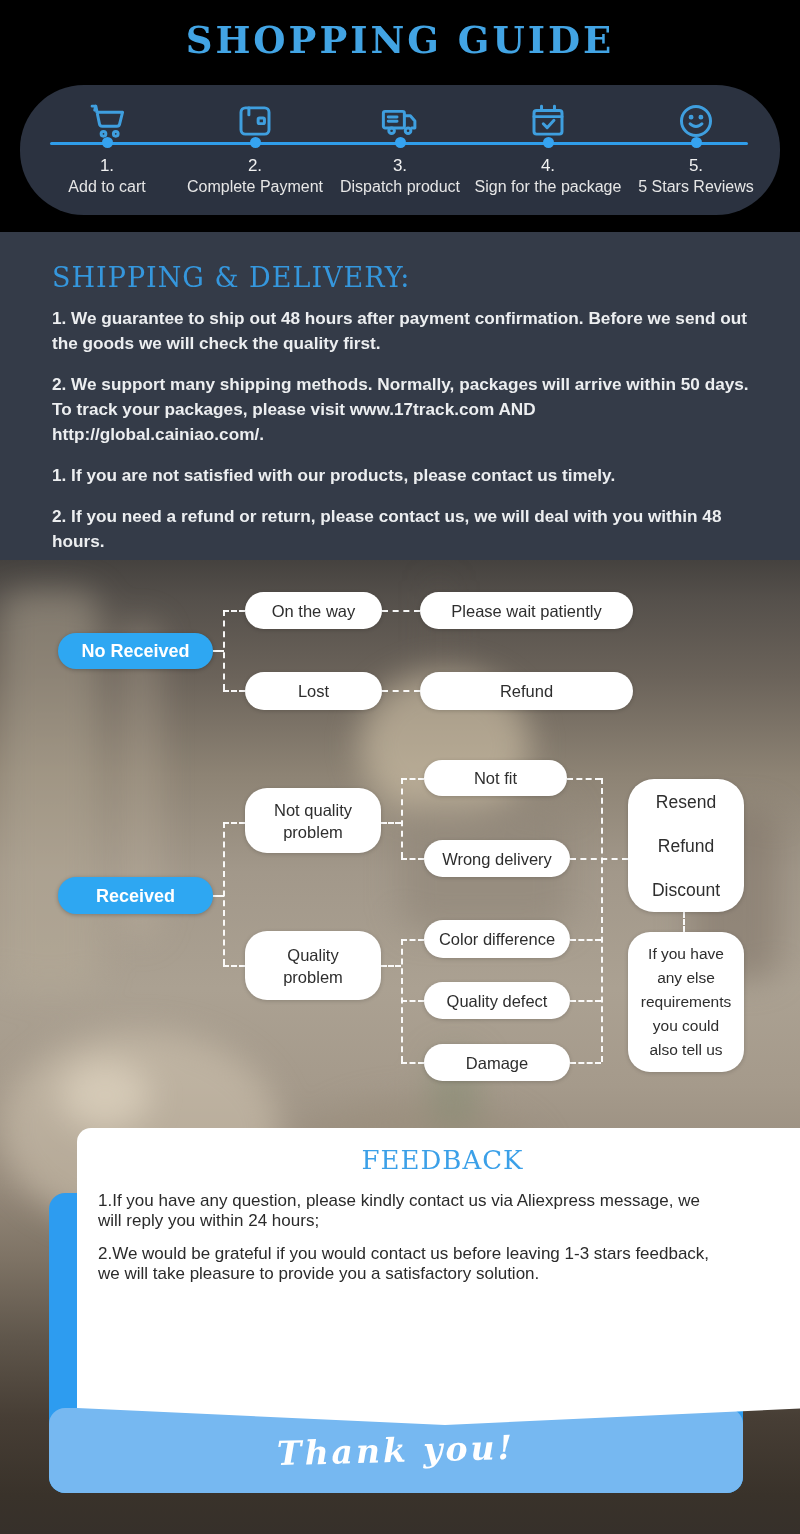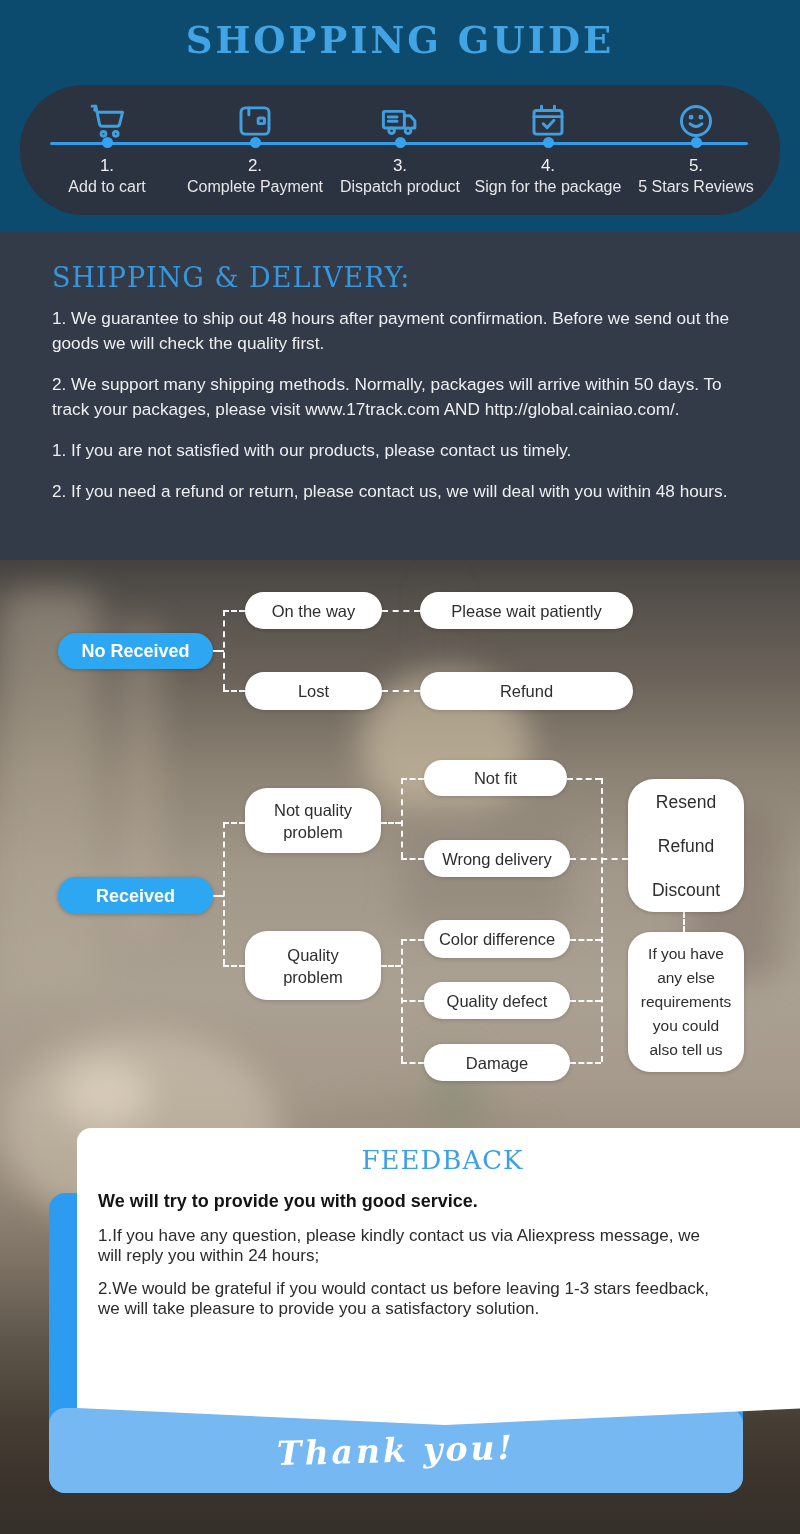--- a/index.html
+++ b/index.html
@@ -1,16 +1,16 @@
 <!DOCTYPE html>
 <html><head>
 <meta charset="utf-8">
 <style>
   html,body{margin:0;padding:0;background:#fff;}
-  .page{position:relative;width:800px;height:1534px;margin:0 auto;background:#0c4a6e;
+  .page{position:relative;width:800px;height:1534px;margin:0 auto;background:#000000;
         font-family:"Liberation Sans",sans-serif;overflow:hidden;}
 
   
   .main-title{position:absolute;top:18px;left:0;width:100%;text-align:center;
     font-family:"DejaVu Serif",serif;font-weight:bold;font-size:37px;letter-spacing:3px;
     color:#42a4e4;}
 
   
   .steps-banner{position:absolute;left:20px;top:85px;width:760px;height:130px;
     background:#2b3240;border-radius:64px;}
@@ -22,21 +22,21 @@
     stroke-linecap:round;stroke-linejoin:round;}
   .step-num{margin-top:13px;font-size:17px;color:#f1f1f1;}
   .step-label{margin-top:2px;font-size:16px;color:#e6e6e6;}
 
   
   .info-section{position:absolute;left:0;top:232px;width:800px;height:328px;background:#343b48;
     box-sizing:border-box;padding:30px 50px 0 52px;}
   .stencil{font-family:"DejaVu Serif",serif;font-weight:normal;color:#3597dd;letter-spacing:1px;}
   .info-heading{font-size:27px;margin:0 0 13px 0;}
   .info-heading2{font-size:27px;margin:24px 0 12px 0;}
-  .info-p{margin:0 0 16px 0;font-size:17.2px;line-height:25px;color:#eceef0;max-width:700px;}
+  .info-p{margin:0 0 16px 0;font-size:17.2px;line-height:25px;color:#eceef0;max-width:700px;font-weight:bold;}
 
   
   .photo-flow{position:absolute;left:0;top:560px;width:800px;height:974px;overflow:hidden;
     background:linear-gradient(180deg,#45423f 0%,#55504b 4%,#6b635a 12%,#8d8374 22%,
       #a2988a 32%,#aba192 44%,#a59a8b 54%,#968a7b 64%,#7d7264 72%,#5f564b 80%,
       #473e35 88%,#39322a 96%,#36302a 100%);}
   .photo-bg{position:absolute;inset:0;filter:blur(16px);}
   .blob{position:absolute;border-radius:24px;}
 
   .fnode{position:absolute;background:#ffffff;color:#2e2e2e;font-size:16.5px;
@@ -212,19 +212,18 @@
 requirements
 you could
 also tell us</div>
 
     <div class="blue-panel"></div>
     <div class="thank-bar">
       <span class="thank-text">Thank you!</span>
     </div>
     <div class="white-card">
       <h3 class="stencil fb-heading">FEEDBACK</h3>
-      <p class="fb-intro">We will try to provide you with good service.</p>
       <p class="fb-item">1.If you have any question, please kindly contact us via Aliexpress message, we will reply you within 24 hours;</p>
       <p class="fb-item">2.We would be grateful if you would contact us before leaving 1-3 stars feedback, we will take pleasure to provide you a satisfactory solution.</p>
     </div>
   </div>
 
 </div>
 
 </body></html>

